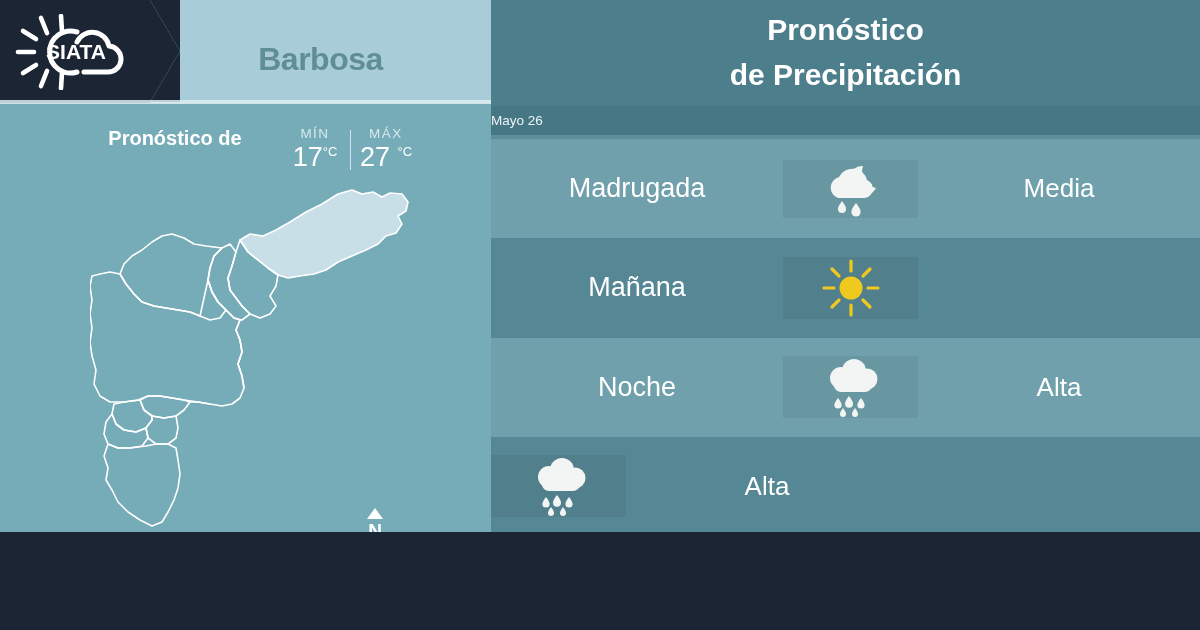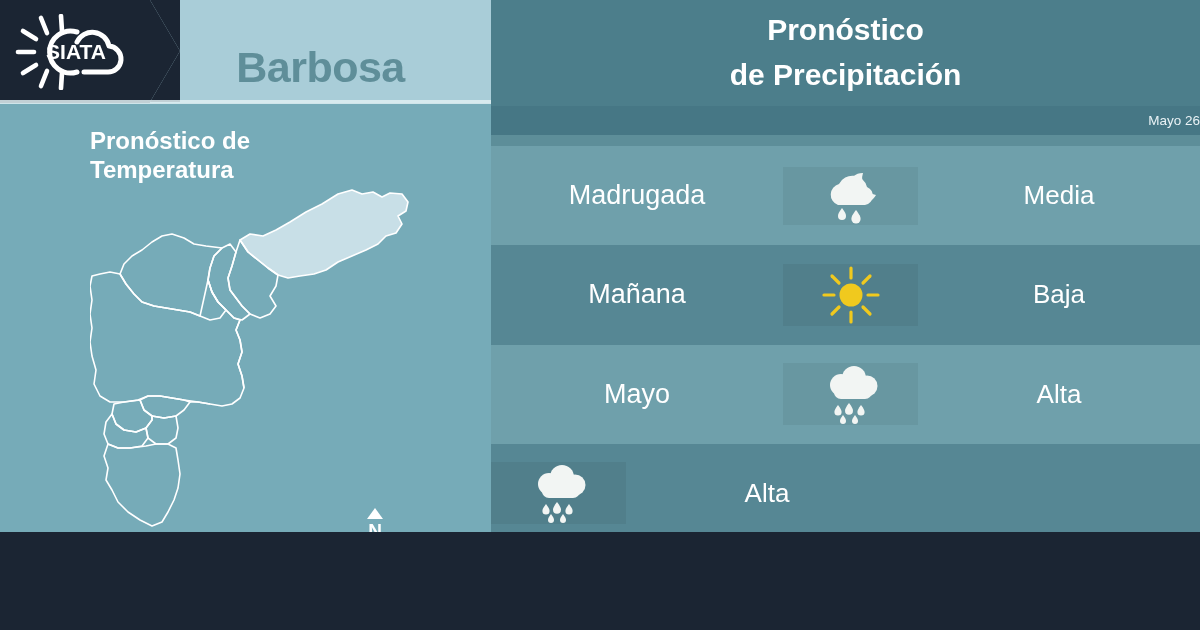--- a/index.html
+++ b/index.html
@@ -9,49 +9,49 @@
   
   .left-panel{position:absolute;left:0;top:0;width:491px;height:532px;background:#76abb8;}
   .left-header{position:absolute;left:0;top:0;width:491px;height:103px;background:#a9cdd8;}
   .logo-wedge{position:absolute;left:0;top:0;width:150px;height:103px;background:#1b2533;}
   .logo-wedge:after{content:"";position:absolute;left:150px;top:0;width:0;height:0;
     border-top:51.5px solid #1b2533;border-bottom:51.5px solid #1b2533;border-left:30px solid transparent;
     transform:translateX(-0px);}
   .wedge-tip{position:absolute;left:150px;top:0;width:0;height:0;
     border-top:51.5px solid transparent;border-bottom:51.5px solid transparent;border-left:30px solid #1b2533;}
   .logo-svg{position:absolute;left:14px;top:14px;}
-  .city-name{position:absolute;left:150px;top:12px;width:341px;height:111px;display:flex;
-    align-items:center;justify-content:center;font-size:43px;font-weight:bold;color:#5f8e99;
+  .city-name{position:absolute;left:150px;top:4px;width:341px;height:111px;display:flex;
+    align-items:center;justify-content:center;font-size:32px;font-weight:bold;color:#5f8e99;
     letter-spacing:-0.5px;}
   .left-divider{position:absolute;left:0;top:100px;width:491px;height:4px;background:#dfeef2;opacity:.85;}
 
   .temp-block{position:absolute;left:90px;top:126px;display:flex;align-items:flex-start;}
-  .temp-title{font-size:24px;font-weight:bold;color:#ffffff;line-height:1.22;text-align:left;width:170px;}
+  .temp-title{font-size:20px;font-weight:bold;color:#ffffff;line-height:1.22;text-align:center;width:170px;}
   .temp-vals{display:flex;margin-left:22px;}
   .tcol{width:66px;text-align:center;}
   .tlabel{font-size:13.5px;color:#d6e8ee;letter-spacing:1.5px;font-weight:400;}
   .tval{font-size:27px;color:#ffffff;font-weight:400;line-height:1.05;margin-top:2px;}
   .tval sup{font-size:13px;vertical-align:super;}
   .tsep{width:1px;background:#cfe3e9;margin:4px 2px 2px 2px;height:40px;align-self:flex-end;}
 
   .map-wrap{position:absolute;left:90px;top:178px;width:345px;height:352px;}
   .north{position:absolute;left:277px;top:330px;color:#fff;text-align:center;font-size:19px;font-weight:bold;line-height:1;}
   .north .arrow{display:block;width:0;height:0;margin:0 auto 2px;border-left:8px solid transparent;
     border-right:8px solid transparent;border-bottom:11px solid #fff;}
 
   
   .right-panel{position:absolute;left:491px;top:0;width:709px;height:532px;background:#5d8e99;}
   .right-header{position:absolute;left:0;top:0;width:709px;height:106px;background:#4c7e8b;
     display:flex;flex-direction:column;align-items:center;justify-content:center;gap:8px;}
   .rh-line{font-size:30px;font-weight:bold;color:#ffffff;line-height:1.23;}
   .date-band{position:absolute;left:0;top:106px;width:709px;height:29px;background:#467785;
-    display:flex;align-items:center;justify-content:flex-end;}
+    display:flex;align-items:center;justify-content:flex-start;}
   .date-band span{font-size:13.5px;color:#eaf3f6;}
 
-  .rows{position:absolute;left:0;top:146px;width:709px;height:355px;}
+  .rows{position:absolute;left:0;top:139px;width:709px;height:355px;}
   .row{position:relative;display:flex;width:709px;height:99.25px;align-items:center;}
   .row.odd{background:#6fa0ab;}
   .row.even{background:#568794;align-items:center;}
   .cell-period{width:292px;text-align:center;font-size:27px;color:#ffffff;font-weight:400;}
   .cell-icon{width:135px;display:flex;align-items:center;justify-content:center;}
   .cell-level{width:282px;text-align:center;font-size:26px;color:#ffffff;font-weight:400;}
   .row.odd .cell-icon{background:rgba(0,0,0,0.055);}
   .row.even .cell-icon{background:rgba(0,0,0,0.055);}
 
   
@@ -83,21 +83,31 @@
         <text x="62" y="45" font-family="Liberation Sans, sans-serif" font-size="21" font-weight="bold" fill="#ffffff" text-anchor="middle">SIATA</text>
       </svg>
 
       <div class="city-name">Barbosa</div>
     </div>
     <div class="left-divider"></div>
 
     <div class="temp-block">
       <div class="temp-title">
         <div>Pronóstico de</div>
-        <div>Temperatura</div>
+      </div>
+      <div class="temp-vals">
+        <div class="tcol">
+          <div class="tlabel">MÍN</div>
+          <div class="tval"><span>17</span><sup>°C</sup></div>
+        </div>
+        <div class="tsep"></div>
+        <div class="tcol">
+          <div class="tlabel">MÁX</div>
+          <div class="tval"><span>27</span> <sup>°C</sup></div>
+        </div>
       </div>
     </div>
 
     <div class="map-wrap">
       <svg width="345" height="352" viewBox="0 0 345 352">
         <g fill="none" stroke="#ffffff" stroke-width="1.6" stroke-linejoin="round">
 
           <path d="M150 62 L160 56 L173 58 L186 52 L200 44 L216 34 L232 26 L248 16 L262 12
                    L272 16 L283 14 L292 19 L300 15 L312 16 L318 24 L316 33 L308 38 L312 46
                    L306 55 L296 58 L288 66 L276 72 L262 78 L248 84 L236 92 L224 96 L210 98
@@ -184,25 +194,24 @@
               <line x1="31" y1="48" x2="31" y2="58"></line>
               <line x1="4" y1="31" x2="14" y2="31"></line>
               <line x1="48" y1="31" x2="58" y2="31"></line>
               <line x1="12" y1="12" x2="19" y2="19"></line>
               <line x1="43" y1="43" x2="50" y2="50"></line>
               <line x1="12" y1="50" x2="19" y2="43"></line>
               <line x1="43" y1="19" x2="50" y2="12"></line>
             </g>
           </svg>
         </div>
-        <div class="cell-level">Baja</div>
       </div>
 
       <div class="row odd">
-        <div class="cell-period">Mayo</div>
+        <div class="cell-period">Noche</div>
         <div class="cell-icon">
           <svg width="66" height="62" viewBox="0 0 66 62">
             <g fill="#f2f5f3">
               <circle cx="23" cy="22" r="11"></circle>
               <circle cx="36" cy="15" r="12"></circle>
               <circle cx="49" cy="23" r="10.5"></circle>
               <rect x="16" y="22" width="38" height="14" rx="7"></rect>
               <path d="M20 42 c2.6 3.5 3.6 5.3 3.6 7 a3.6 3.6 0 0 1 -7.2 0 c0 -1.7 1 -3.5 3.6 -7 z"></path>
               <path d="M31 40 c2.9 3.9 4 5.9 4 7.8 a4 4 0 0 1 -8 0 c0 -1.9 1.1 -3.9 4 -7.8 z"></path>
               <path d="M43 42 c2.6 3.5 3.6 5.3 3.6 7 a3.6 3.6 0 0 1 -7.2 0 c0 -1.7 1 -3.5 3.6 -7 z"></path>

